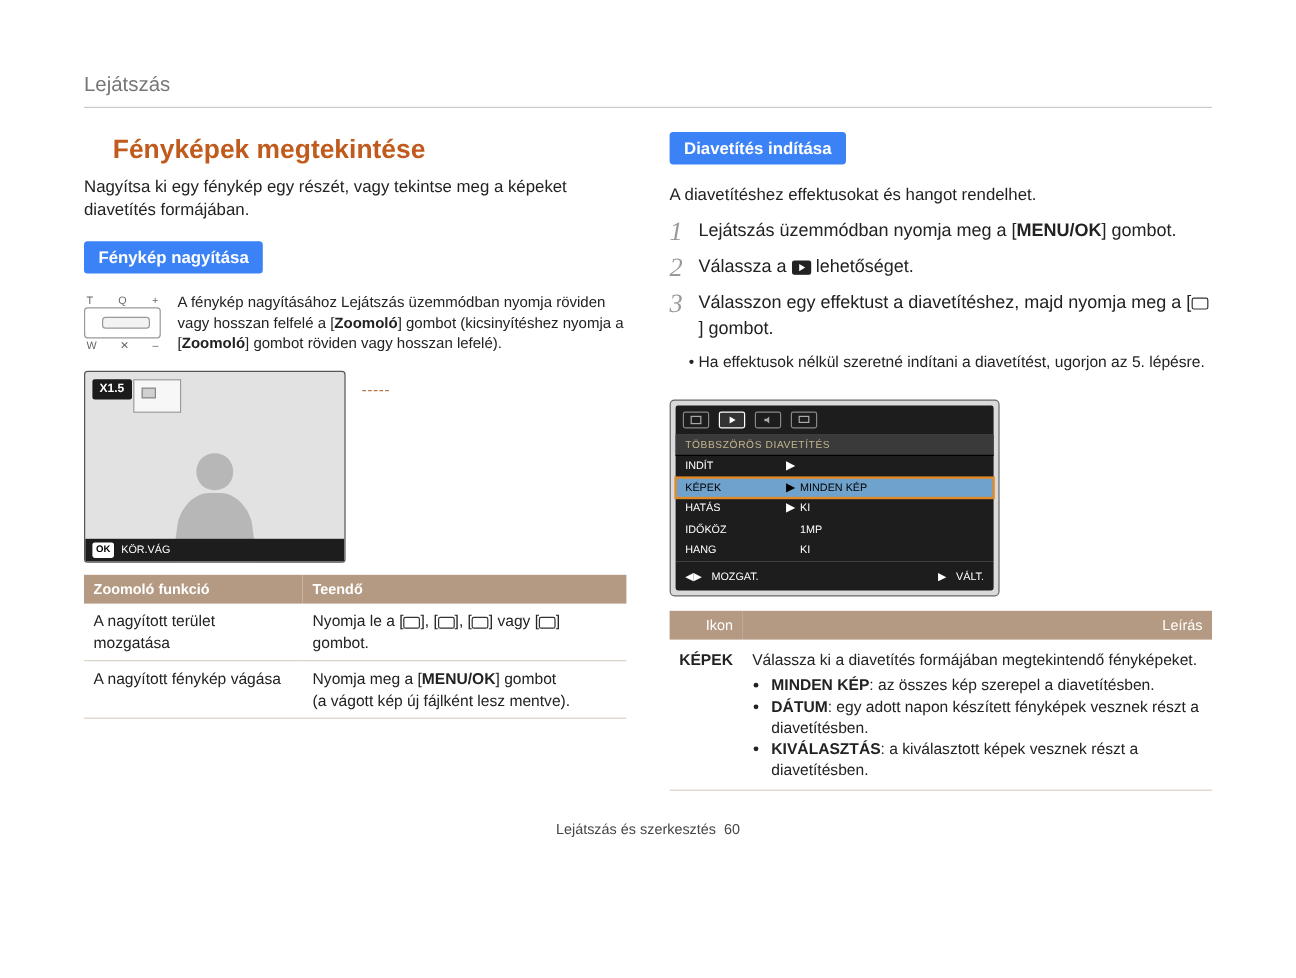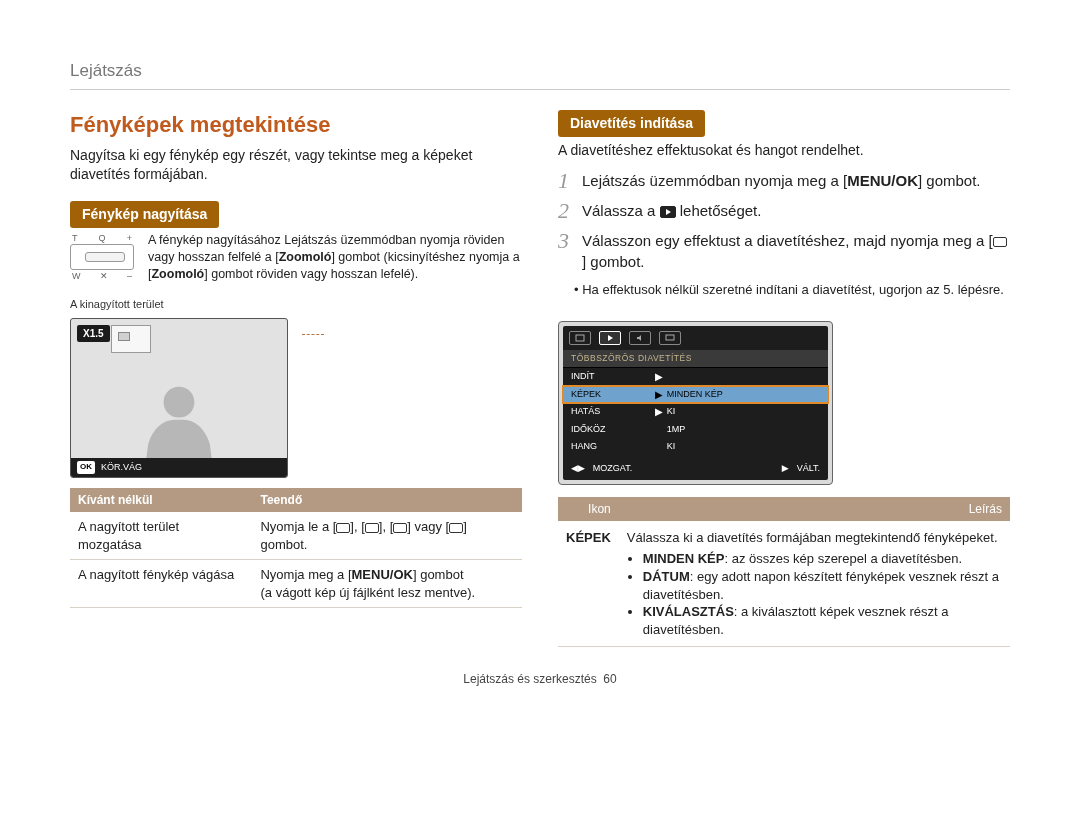--- a/index.html
+++ b/index.html
@@ -1,23 +1,23 @@
 <!DOCTYPE html>
 <html><head>
 <meta charset="utf-8">
 <style>
   * { box-sizing: border-box; margin: 0; padding: 0; }
   body { font-family: Arial, Helvetica, sans-serif; font-size: 13px; color: #222; background: #fff; width: 1080px; margin: 0 auto; line-height: 1.35; }
   .page { padding: 60px 70px 20px 70px; }
   .breadcrumb { font-size: 17px; color: #777; border-bottom: 1px solid #ccc; padding-bottom: 6px; margin-bottom: 20px; }
   .columns { display: flex; gap: 36px; }
   .col { flex: 1 1 50%; }
-  .title { font-size: 22px; color: #c05a1d; font-weight: bold; margin-bottom: 6px; }
+  .title { font-size: 22px; color: #c05a1d; font-weight: bold; margin-bottom: 6px; margin-left: 24px; }
   .intro { font-size: 14px; margin-bottom: 18px; }
-  .sub-pill { display: inline-block; background: #a16207; color: #fff; font-size: 14px; font-weight: bold; padding: 4px 12px; border-radius: 3px; margin-bottom: 4px; }
+  .sub-pill { display: inline-block; background: #3b82f6; color: #fff; font-size: 14px; font-weight: bold; padding: 4px 12px; border-radius: 3px; margin-bottom: 16px; }
   .zoom-row { display: flex; gap: 14px; margin-bottom: 14px; }
   .zoom-diagram { width: 64px; flex: 0 0 64px; }
   .zoom-device { border: 1px solid #999; border-radius: 3px; height: 26px; position: relative; background: #fff; }
   .zoom-device:before { content:""; position:absolute; right:8px; top:50%; width:38px; height:8px; border:1px solid #999; border-radius:3px; transform:translateY(-50%); background:#f3f3f3; }
   .zoom-labels { font-size: 9px; color:#666; display:flex; justify-content:space-between; padding: 0 2px; }
   .zoom-text { font-size: 12.5px; }
   .caption-small { font-size: 11px; color: #333; margin: 12px 0 6px; }
   .preview-box { width: 218px; height: 160px; border: 1px solid #555; border-radius: 3px; background: #e2e2e2; position: relative; overflow: hidden; }
   .preview-top { position:absolute; top:6px; left:6px; background:#1b1b1b; color:#fff; font-size:10px; font-weight:bold; padding:2px 6px; border-radius:2px; }
   .thumb-rect { position:absolute; top:6px; left:40px; width:40px; height:28px; border:1px solid #999; background:#f7f7f7; }
@@ -87,21 +87,20 @@
             <span>W</span>
             <span>✕</span>
             <span>–</span>
           </div>
         </div>
         <div class="zoom-text">
           <span>A fénykép nagyításához Lejátszás üzemmódban nyomja röviden vagy hosszan felfelé a [</span><b>Zoomoló</b><span>] gombot (kicsinyítéshez nyomja a [</span><b>Zoomoló</b><span>] gombot röviden vagy hosszan lefelé).</span>
         </div>
       </div>
 
-      <div class="caption-small">A kinagyított terület</div>
 
       <div class="annot-row-top">
         <div>
           <div class="preview-box">
             <div class="preview-top">X1.5</div>
             <div class="thumb-rect">
                 <div class="thumb-hi"></div>
               </div>
             <div class="silhouette">
               <svg viewBox="0 0 100 100">
@@ -113,21 +112,21 @@
               <span>KÖR.VÁG</span>
             </div>
           </div>
         </div>
         <div class="dash"></div>
       </div>
 
       <table class="func">
         <thead>
           <tr>
-            <th>Kívánt nélkül</th>
+            <th>Zoomoló funkció</th>
             <th>Teendő</th>
           </tr>
         </thead>
         <tbody>
           <tr>
             <td>A nagyított terület mozgatása</td>
             <td>
               <span>Nyomja le a [</span><span class="icon-nav"></span>], [<span class="icon-nav"></span>], [<span class="icon-nav"></span>]<span> vagy </span>[<span class="icon-nav"></span><span>] gombot.</span>
             </td>
           </tr>

